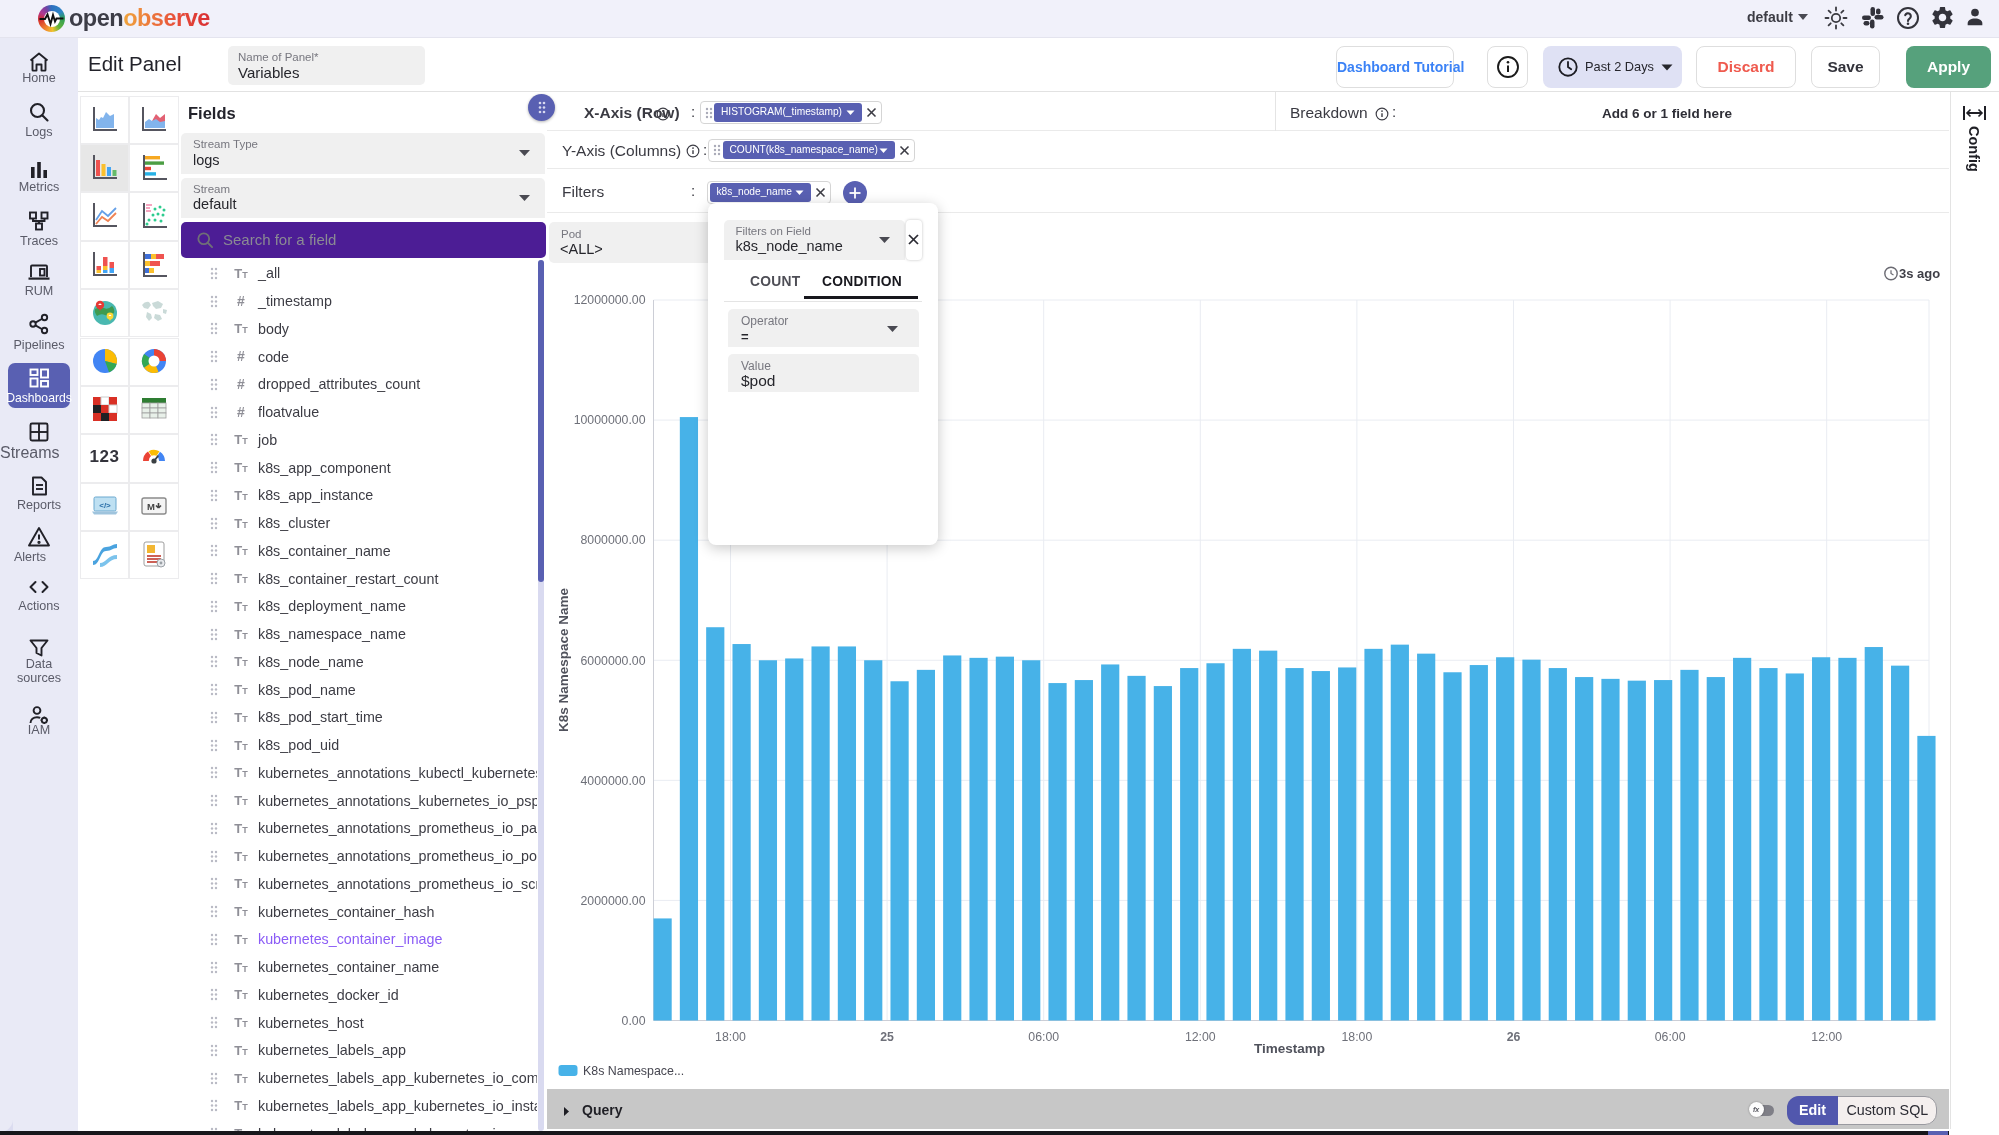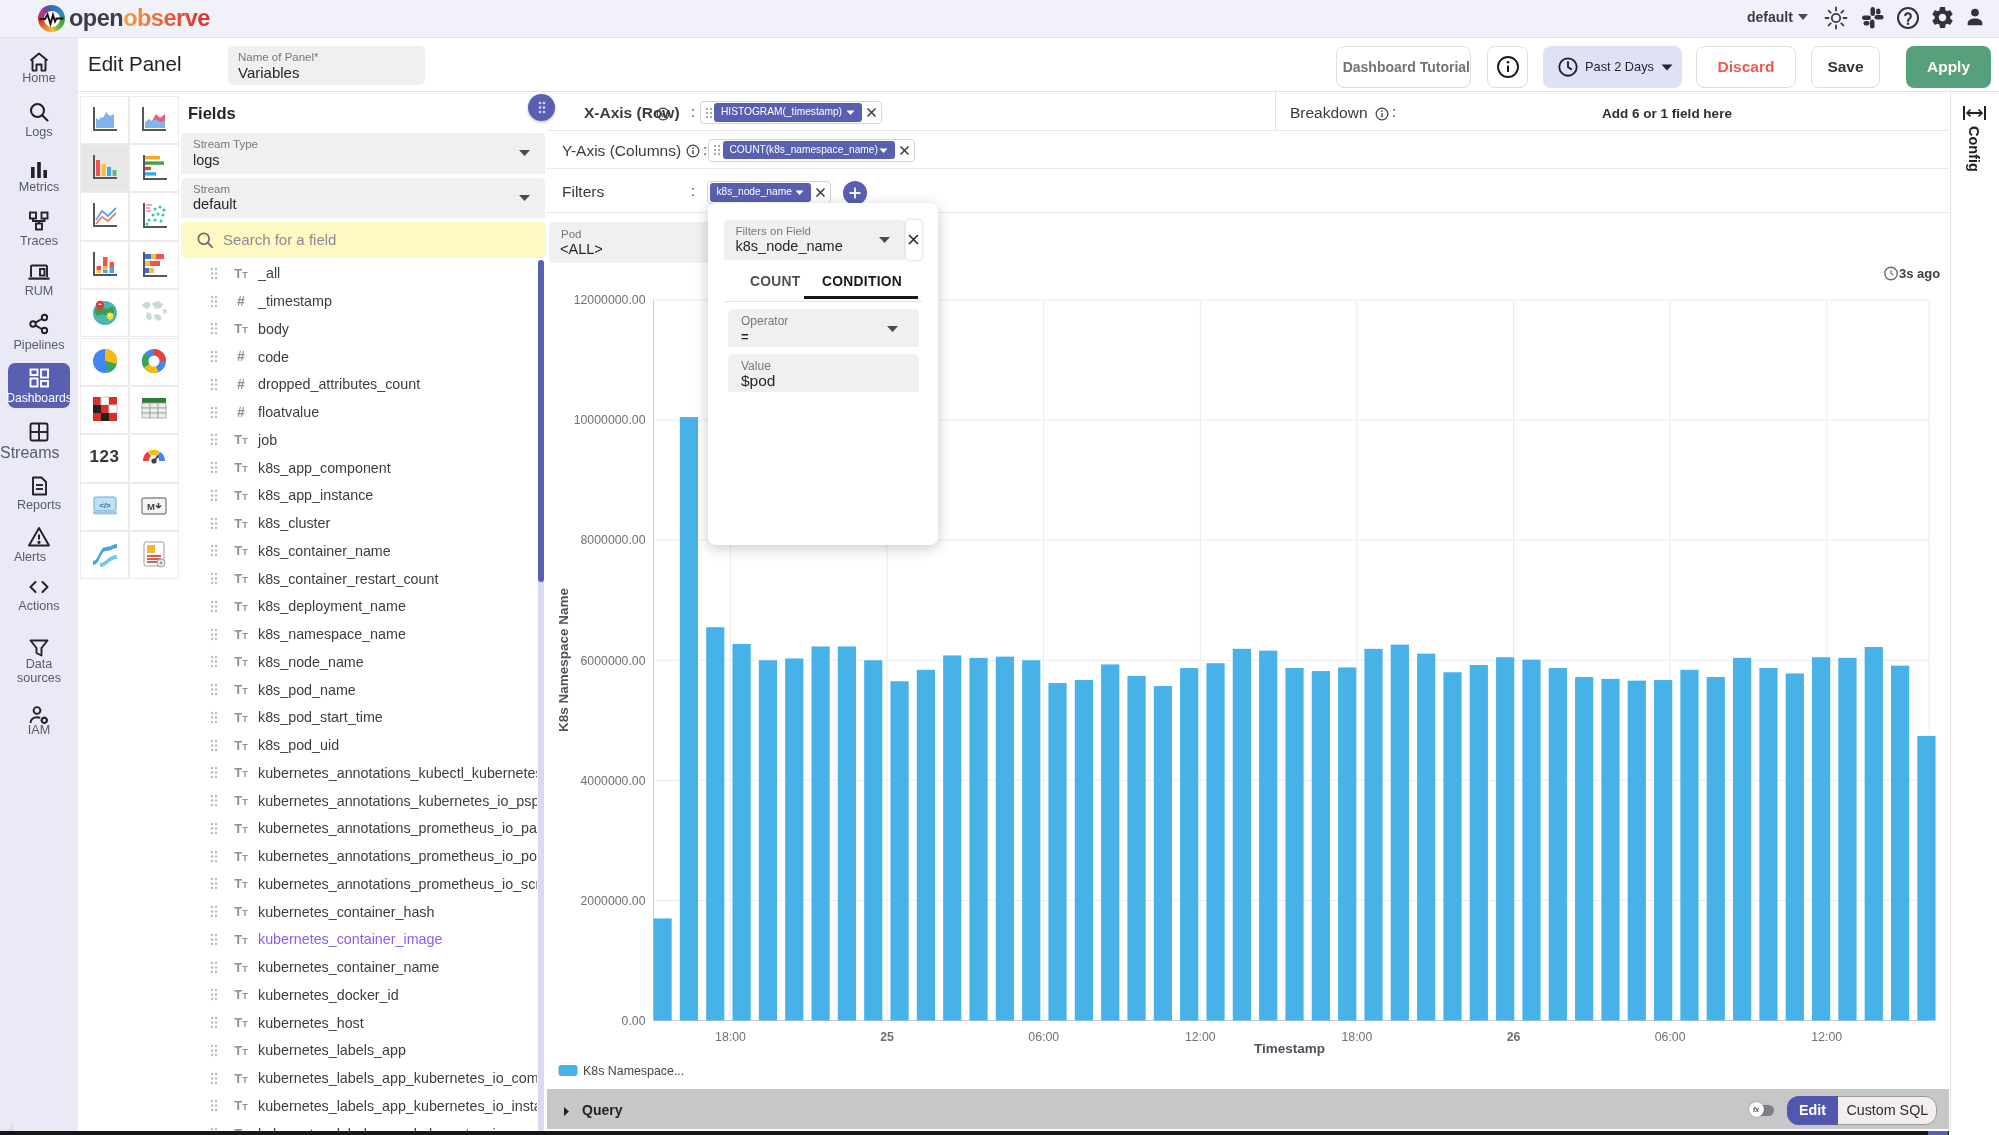--- a/index.html
+++ b/index.html
@@ -52,21 +52,21 @@
  <circle cx="12" cy="7.2" r="4.2"></circle>
     <path d="M12 13.5c-4.4 0-8 2.2-8 5v2.5h16v-2.5c0-2.8-3.6-5-8-5z"></path>
 </svg>
 
 <div class="a" style="left:78px;top:38px;width:1921px;height:54px;background:#fff;border-bottom:1px solid #e2e2e2"></div>
 <div class="a" style="left:88px;top:52px;font-size:20.5px;font-weight:500;color:#23232b">Edit Panel</div>
 <div class="a" style="left:228px;top:46px;width:197px;height:39px;background:#f0f0f0;border-radius:5px"></div>
 <div class="a" style="left:238px;top:51px;font-size:11.5px;color:#77777f">Name of Panel*</div>
 <div class="a" style="left:238px;top:64px;font-size:15px;color:#26262c">Variables</div>
 
-<div class="a" style="left:1336px;top:46px;width:135px;height:42px;border:1px solid #dedede;border-radius:8px;background:#fff;line-height:40px;text-align:right;font-size:14px;font-weight:600;color:#737373;white-space:nowrap">Dashboard Tutorial</div>
+<div class="a" style="left:1336px;top:46px;width:118px;height:42px;border:1px solid #dedede;border-radius:8px;background:#fff;line-height:40px;text-align:right;font-size:14px;font-weight:600;color:#3b82f6;white-space:nowrap">Dashboard Tutorial</div>
 <div class="a" style="left:1487px;top:46px;width:41px;height:42px;border:1px solid #dedede;border-radius:8px;background:#fff"></div>
 <svg class="a" style="left:1496px;top:55px" width="24" height="24" viewBox="0 0 24 24" fill="none">
     <circle cx="12" cy="12" r="10" stroke="#1b1b1b" stroke-width="1.9"></circle>
     <line x1="12" y1="10.5" x2="12" y2="17" stroke="#1b1b1b" stroke-width="2"></line>
     <circle cx="12" cy="7.3" r="1.3" fill="#1b1b1b"></circle>
   </svg>
 <div class="a" style="left:1543px;top:46px;width:139px;height:42px;border-radius:8px;background:#dfe1f4"></div>
 <svg class="a" style="left:1557px;top:56px" width="22" height="22" viewBox="0 0 24 24" fill="none" stroke="#1d1d24" stroke-width="2">
     <circle cx="12" cy="12" r="9.5"></circle>
     <path d="M12 6.5 L12 12 L15.5 14.5" stroke-linecap="round"></path>
@@ -430,21 +430,21 @@
       <path d="M1 1 L6.5 7 L12 1 Z" fill="#4a4a52"></path>
     </svg>
 </div>
 <div class="a" style="left:181px;top:177.5px;width:363.5px;height:40px;background:#f0f0f0;border-radius:5px 5px 0 0">
   <div style="position:absolute;left:12px;top:5px;font-size:11.5px;color:#77777f">Stream</div>
   <div style="position:absolute;left:12px;top:18px;font-size:14.5px;color:#26262c">default</div>
   <svg style="position:absolute;right:14px;top:16px" width="13" height="8">
       <path d="M1 1 L6.5 7 L12 1 Z" fill="#4a4a52"></path>
     </svg>
 </div>
-<div class="a" style="left:181px;top:222px;width:365px;height:36px;background:#fef9c3;border-radius:5px">
+<div class="a" style="left:181px;top:222px;width:365px;height:36px;background:#4c1d95;border-radius:5px">
   <svg style="position:absolute;left:14px;top:8px" width="20" height="20" viewBox="0 0 24 24" fill="none" stroke="#6f6f77" stroke-width="2.2" stroke-linecap="round">
       <circle cx="10.5" cy="10.5" r="6.5"></circle>
       <line x1="15.6" y1="15.6" x2="20.5" y2="20.5"></line>
     </svg>
   <div style="position:absolute;left:42px;top:9px;font-size:15px;color:#8b8b93">Search for a field</div>
 </div>
 <div class="a" style="left:180px;top:259.5px;width:357px;height:871.5px;overflow:hidden">
 <div style="position:absolute;left:30px;top:7.4px;width:8px;height:13px">
       <svg width="8" height="13" fill="#b9bac4">
         <circle cx="2" cy="2" r="1.2"></circle>

